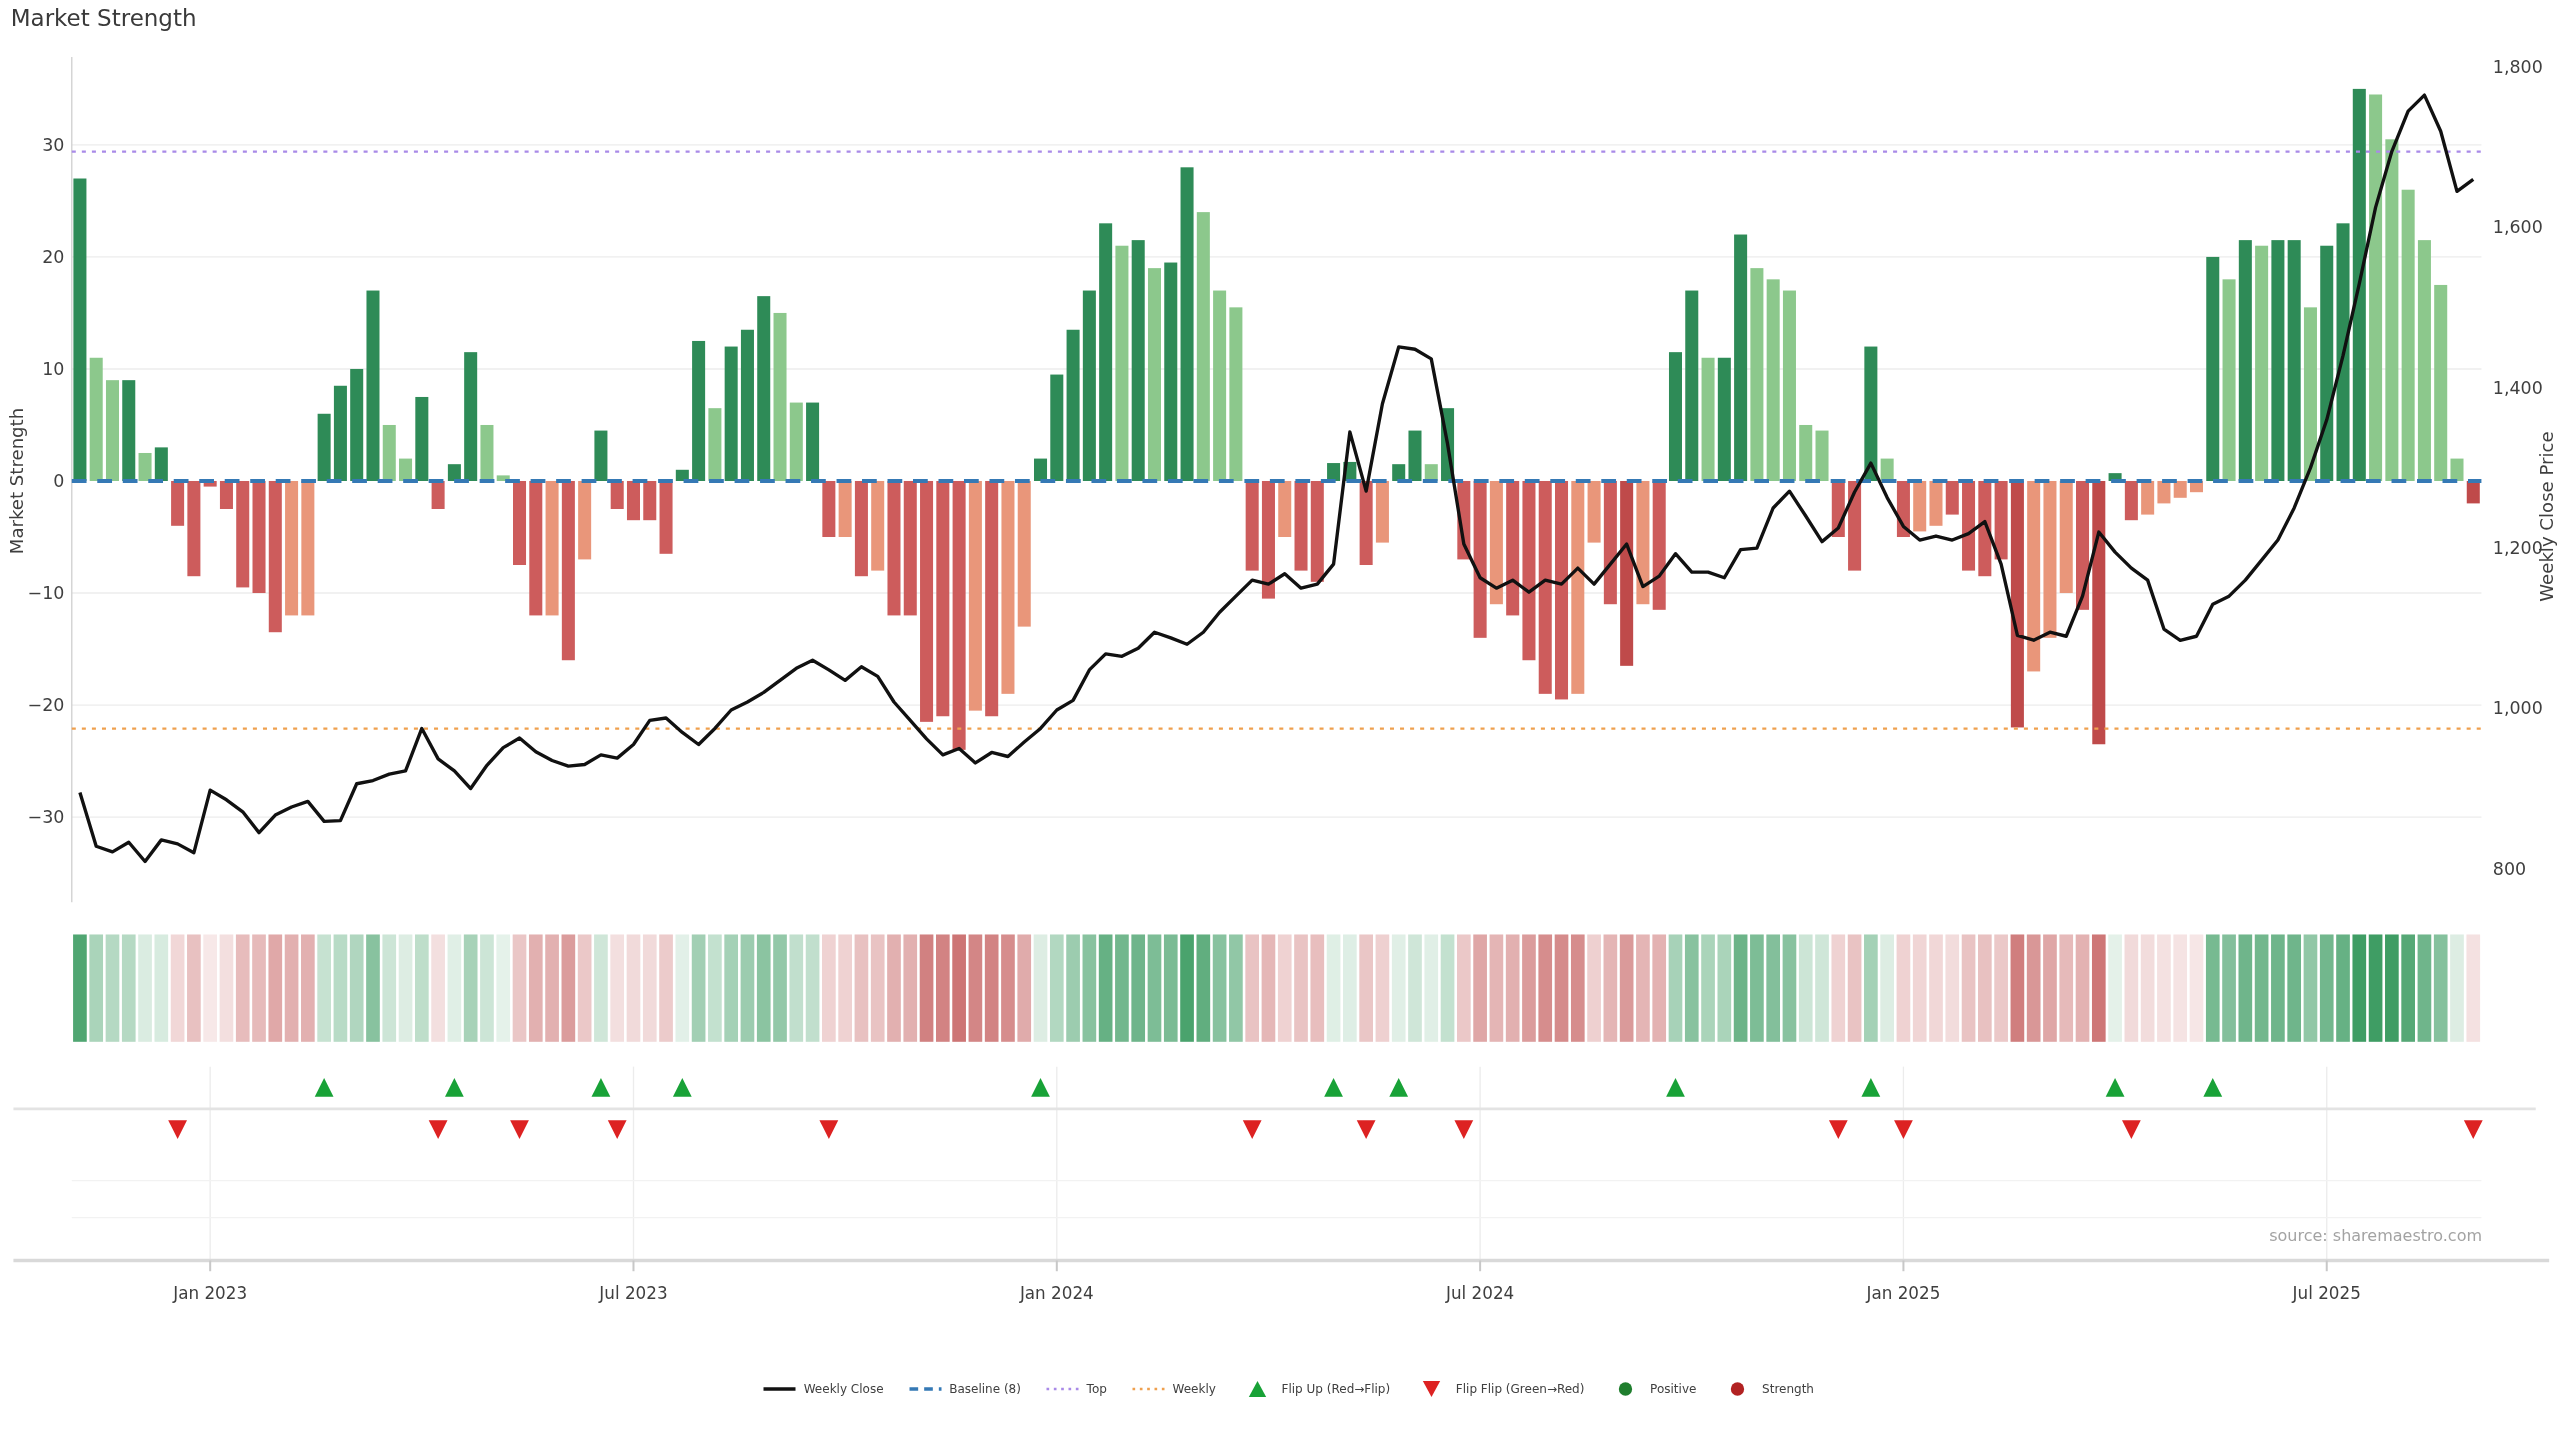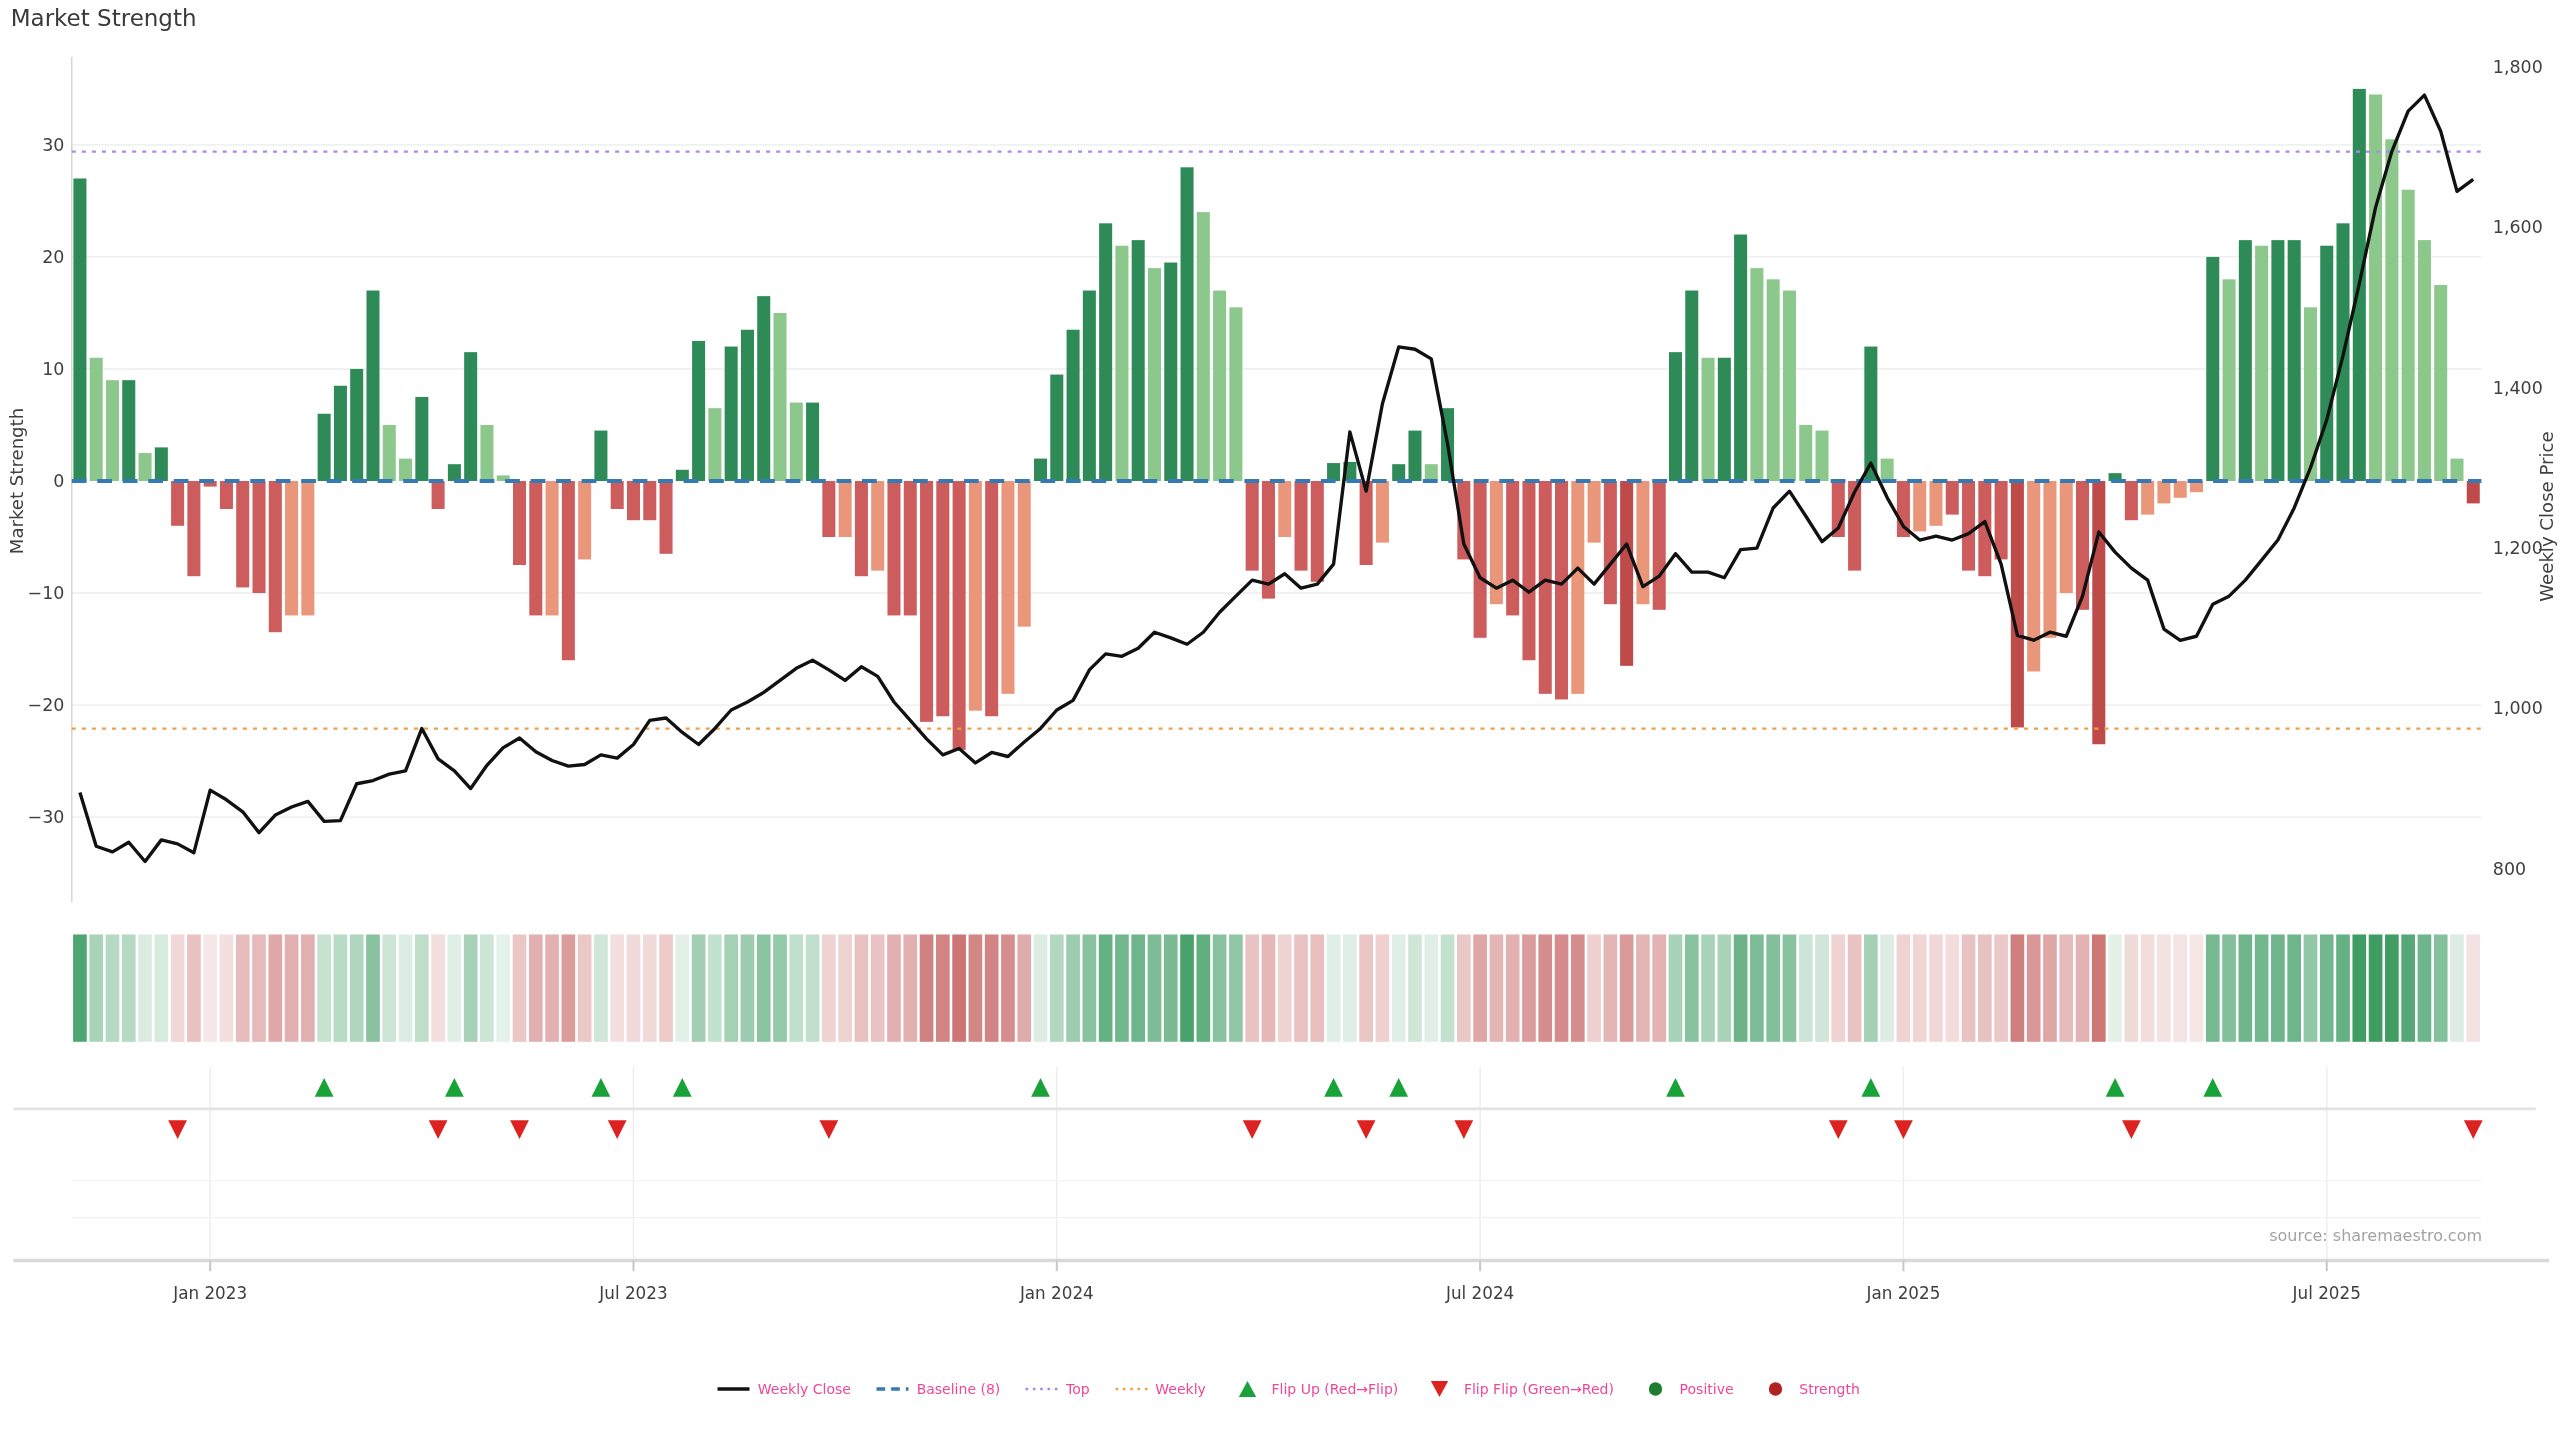--- a/index.html
+++ b/index.html
@@ -1,21 +1,21 @@
 <!DOCTYPE html>
 <html style="font-size:10.7px"><head>
 <meta charset="utf-8">
 <style>
   html,body{margin:0;padding:0;background:#ffffff;}
   body{width:2576px;height:1449px;position:relative;font-family:"DejaVu Sans",sans-serif;overflow:hidden;}
   #chart-svg{position:absolute;left:0;top:0;}
   #page-title{position:absolute;left:10.7px;top:5.4px;font-size:23px;color:#3a3a3a;}
   #source-credit{position:absolute;right:94px;top:1202px;font-size:16px;color:#a3a3a3;margin-top:24px;}
   #legend{position:absolute;left:0;right:0;top:1379px;display:flex;justify-content:center;align-items:center;gap:24px;}
-  .lgi{display:flex;align-items:center;gap:6.7px;font-size:14px;color:#ec4899;white-space:nowrap;}
+  .lgi{display:flex;align-items:center;gap:6.7px;font-size:12px;color:#404040;white-space:nowrap;}
   svg text{font-family:"DejaVu Sans",sans-serif;}
 </style>
 </head>
 <body>
 
 <div id="page-title">Market Strength</div>
 
 <svg id="chart-svg" width="2576" height="1449" viewBox="0 0 3840 2160">
     <line x1="107" x2="3699" y1="216" y2="216" stroke="#ececec" stroke-width="2"></line>
     <line x1="107" x2="3699" y1="383" y2="383" stroke="#ececec" stroke-width="2"></line>

